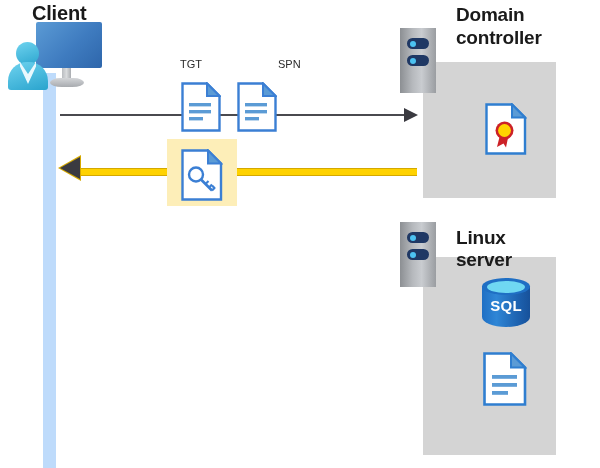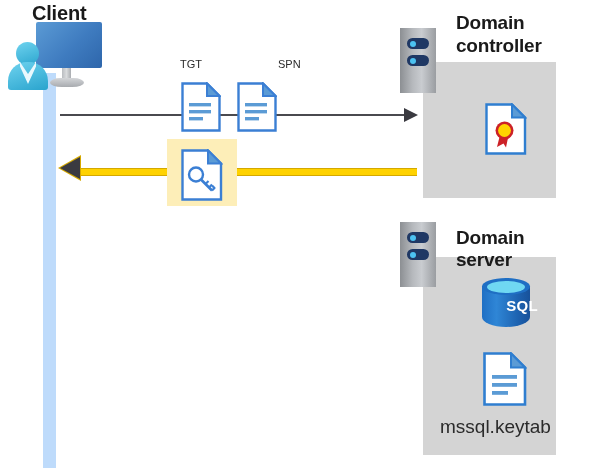--- a/index.html
+++ b/index.html
@@ -27,21 +27,20 @@
   }
   #client-title {
     left: 32px; top: 2px;
     font-size: 20px;
   }
   #dc-title {
     left: 456px; top: 3px;
     font-size: 19px;
     line-height: 23px;
     width: 130px;
-    margin-top: 8px;
   }
   #linux-title {
     left: 456px; top: 227px;
     font-size: 19px;
   }
   #keytab-label {
     left: 440px; top: 416px;
     font-size: 19px;
     color: #2b2b2b;
   }
@@ -152,21 +151,20 @@
     background: #6fd8f2;
     border-radius: 50%;
   }
   #sql-text {
     left: 0; top: 19px; width: 48px;
     text-align: center;
     color: #ffffff;
     font-size: 15px;
     font-weight: bold;
     letter-spacing: 0.3px;
-    padding-left: 16px;
   }
 
   
   #top-arrow-line {
     left: 60px; top: 114px; width: 352px; height: 2px;
     background: #4a4a4f;
   }
   #top-arrow-head {
     left: 404px; top: 108px; width: 0; height: 0;
     border-left: 14px solid #3a3a40;
@@ -212,21 +210,21 @@
     <div class="abs" id="monitor-base"></div>
     <div class="abs" id="person-head"></div>
     <div class="abs" id="person-body"></div>
     <div class="abs" id="person-collar"></div>
   </div>
 
   <div class="abs title-label" id="client-title">Client</div>
 
   <div class="abs title-label" id="dc-title">Domain controller</div>
 
-  <div class="abs title-label" id="linux-title">Domain server</div>
+  <div class="abs title-label" id="linux-title">Linux server</div>
 
   <div class="abs server-rack" id="dc-rack">
     <div class="rack-bay" style="top:10px;">
       <div class="rack-led"></div>
     </div>
     <div class="rack-bay" style="top:27px;">
       <div class="rack-led"></div>
     </div>
   </div>
 
@@ -303,15 +301,14 @@
   <div class="doc" id="keytab-doc">
     <svg width="44" height="54" viewBox="0 0 44 54">
       <path d="M1.5 1.5 H28 L42 15.5 V52.5 H1.5 Z" fill="#ffffff" stroke="#2f7ed0" stroke-width="2.6"></path>
       <path d="M28 1.5 L42 15.5 H28 Z" fill="#5b9bd5" stroke="#2f7ed0" stroke-width="2"></path>
       <rect x="9" y="23" width="25" height="3.8" fill="#5b9bd5"></rect>
       <rect x="9" y="31" width="25" height="3.8" fill="#5b9bd5"></rect>
       <rect x="9" y="39" width="16" height="3.8" fill="#5b9bd5"></rect>
     </svg>
   </div>
 
-  <div class="abs" id="keytab-label">mssql.keytab</div>
 
 </div>
 
 </body></html>

